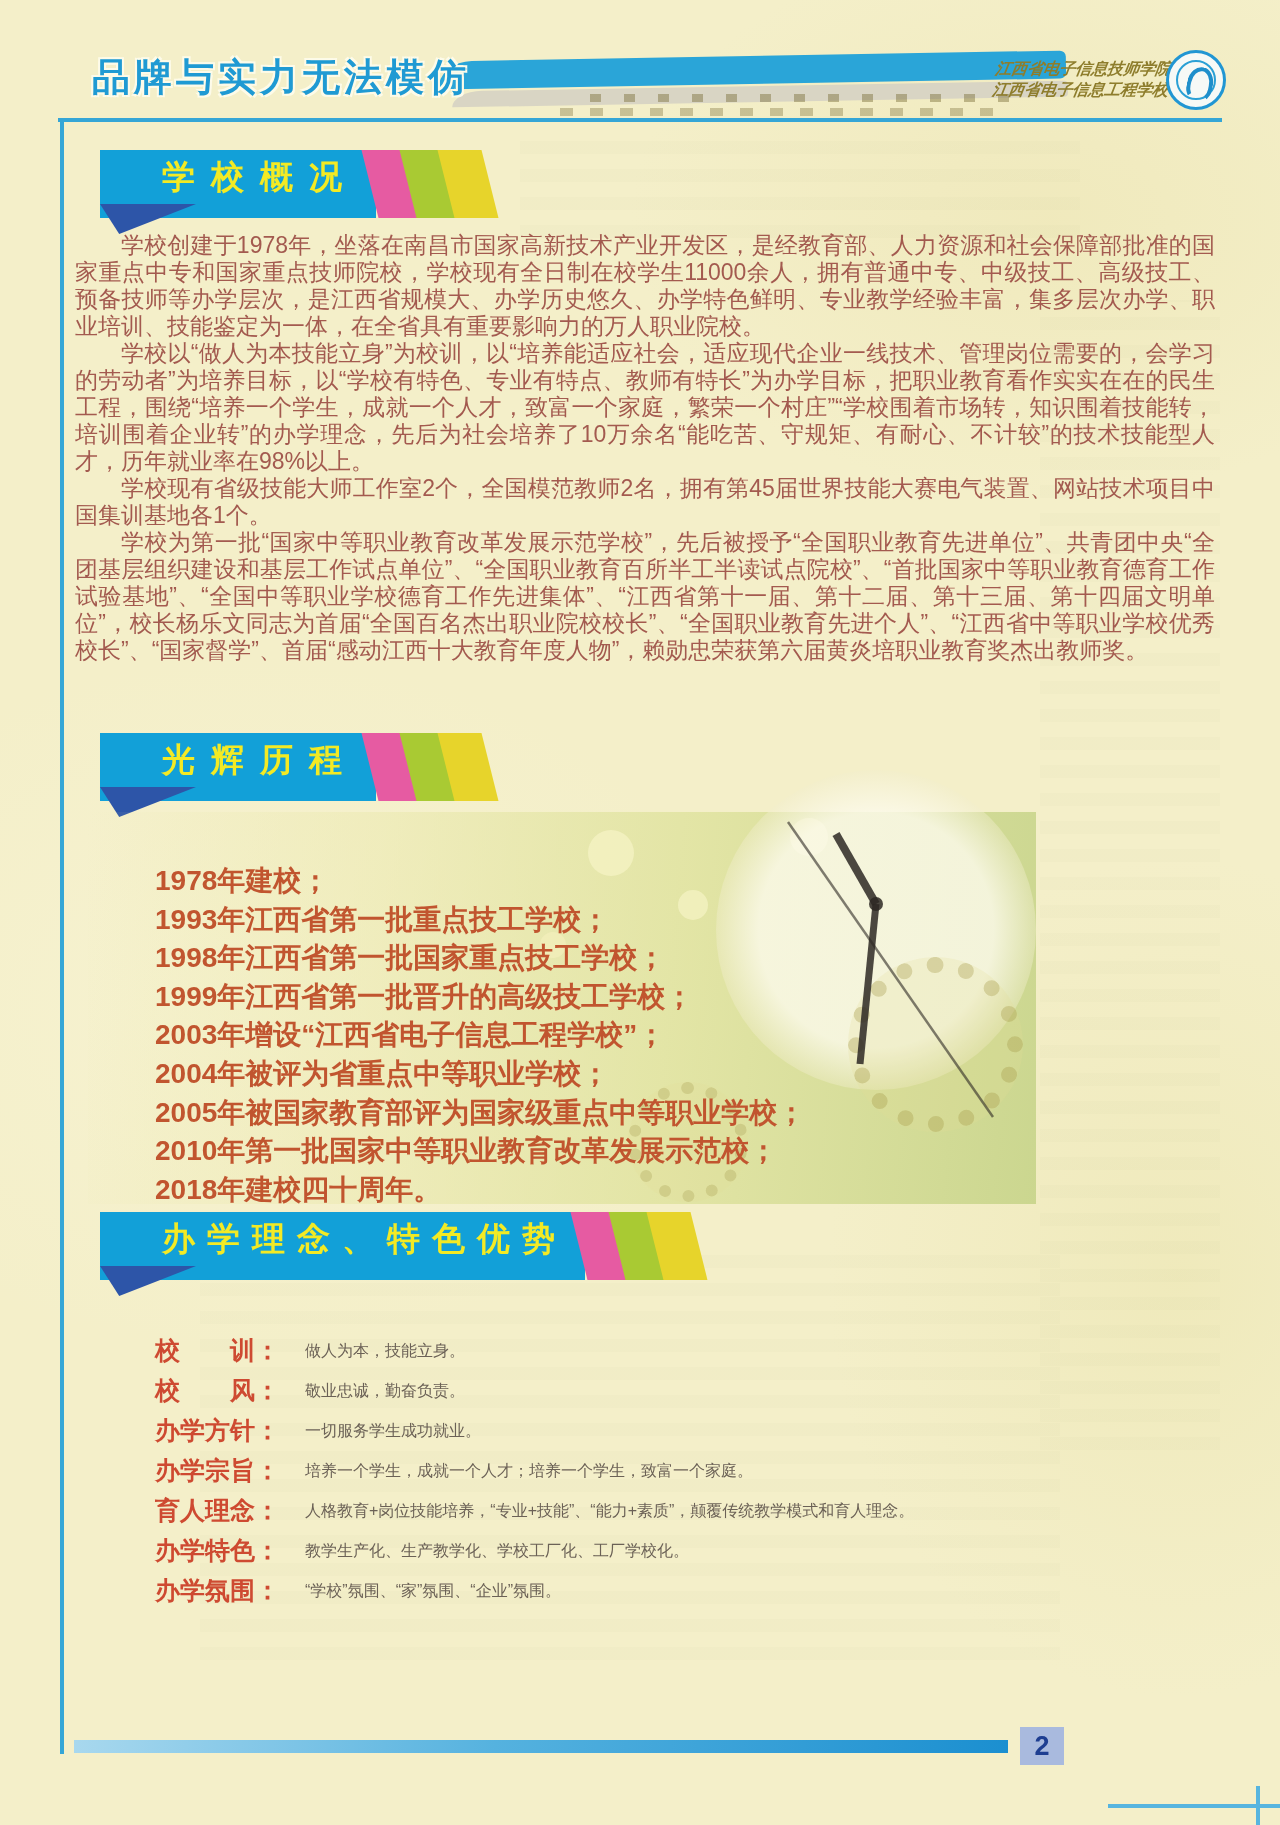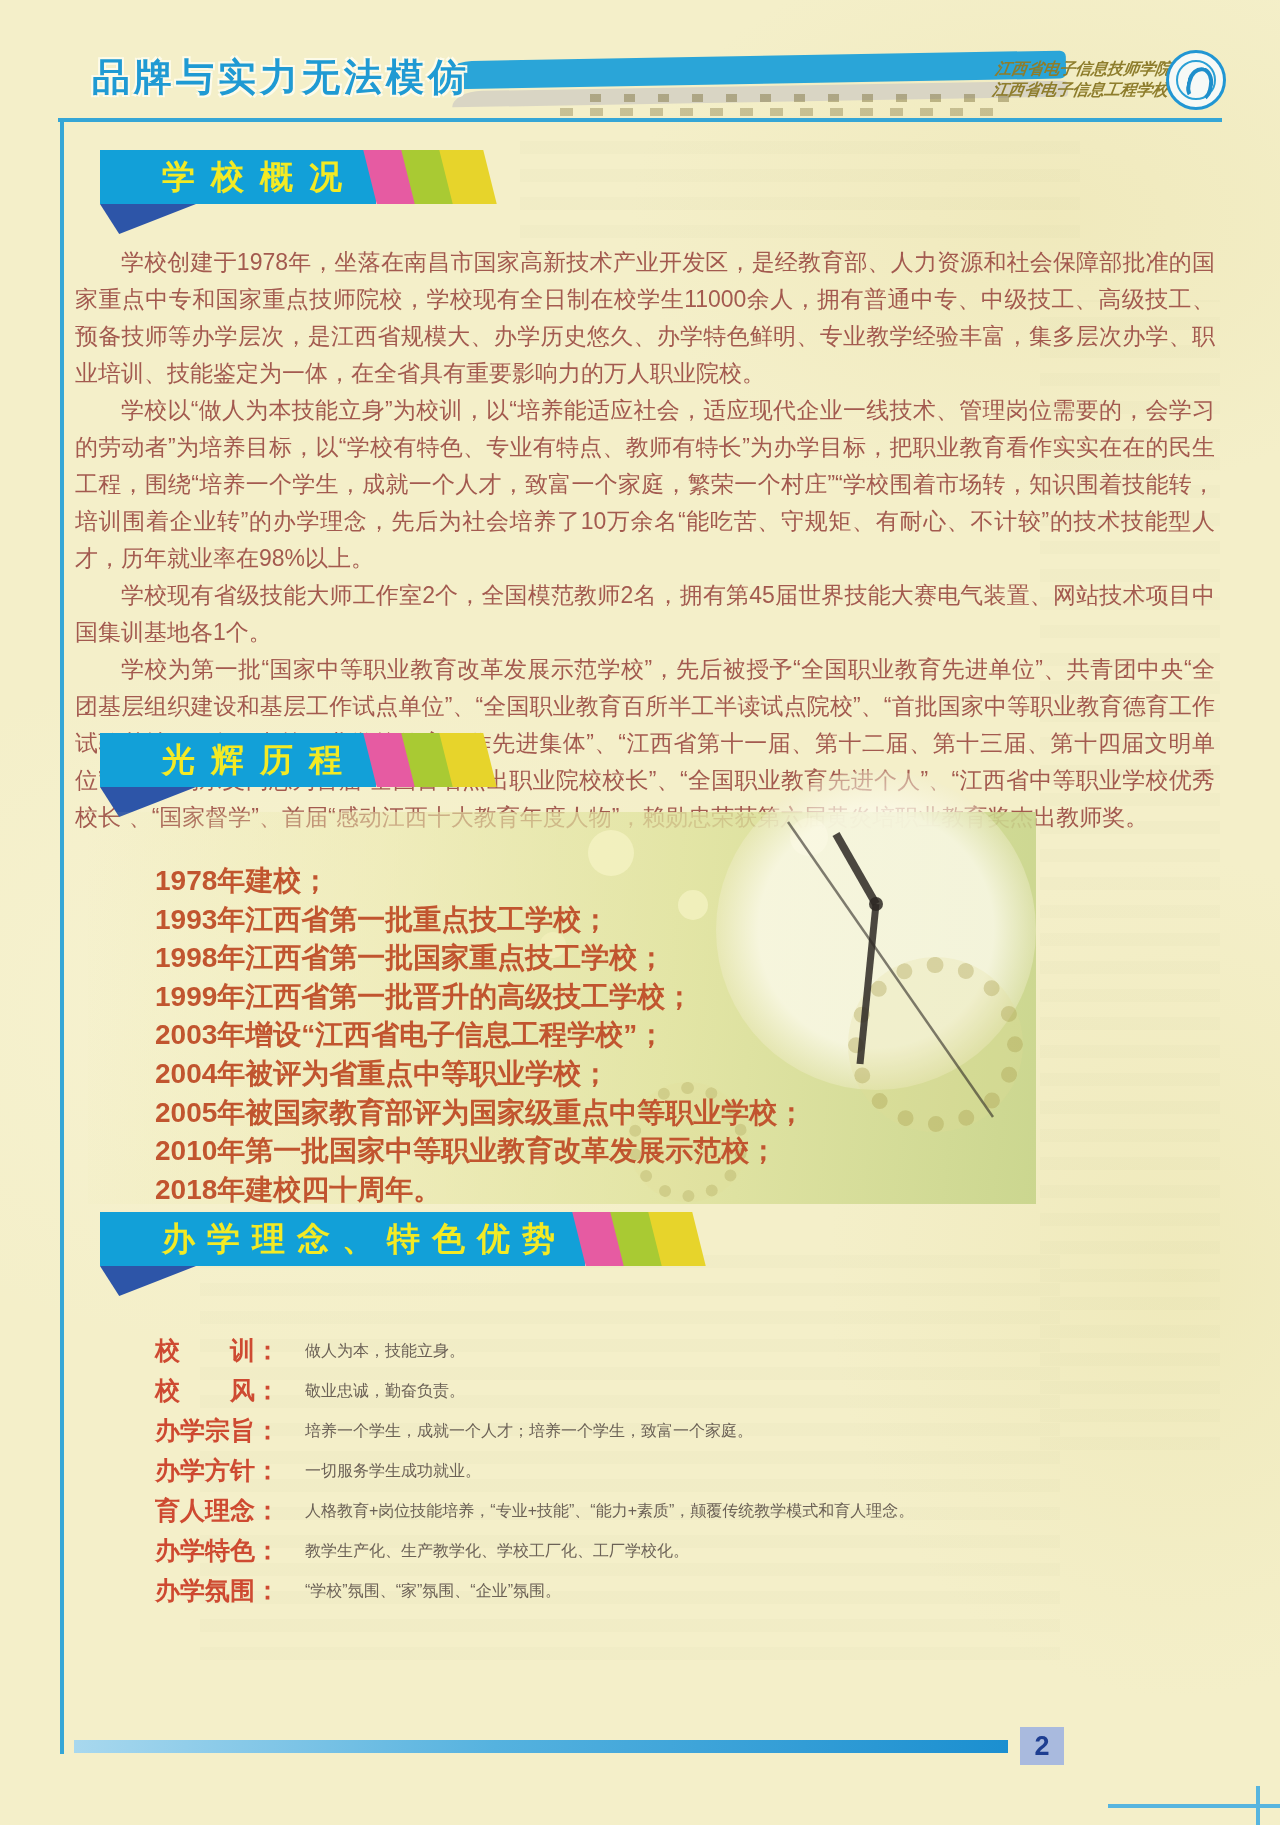--- a/index.html
+++ b/index.html
@@ -37,34 +37,34 @@
     font-style:italic; font-weight:bold; color:#8e7d2c; font-size:16px; line-height:21px;
     transform:skewX(-8deg);}
   .logo{position:absolute; left:1166px; top:50px; width:60px; height:60px; border-radius:50%;
     background:#f6f9f6; border:3px solid #2196d3; box-sizing:border-box;}
   .logo-inner{position:absolute; left:7px; top:7px; width:40px; height:40px; border-radius:50%;
     border:2px solid #2aa0d5; box-sizing:border-box;}
   .logo-mark{position:absolute; left:18px; top:14px; width:18px; height:26px;
     border:4px solid #1f8fcb; border-radius:50% 50% 40% 40%; border-bottom-color:transparent;
     transform:rotate(12deg);}
   
-  .banner{position:absolute; height:54px; display:flex; align-items:stretch;}
+  .banner{position:absolute; height:68px; display:flex; align-items:stretch;}
   .banner .main{background:#12a0d8; color:#f3ea24; font-weight:bold; font-size:33px;
     line-height:54px; padding:0 18px 0 62px; white-space:nowrap;}
   .banner .stripe{width:44px; margin-left:-6px; transform:skewX(14deg);}
   .stripe.pink{background:#e65ba2;}
   .stripe.green{background:#a9ca33;}
   .stripe.yellow{background:#e7d42b;}
   .fold{position:absolute; top:54px; left:0; width:96px; height:30px; background:#2d55a8;
     clip-path:polygon(0 0, 100% 0, 20% 100%);}
   .sp16{letter-spacing:16px;}
   .sp12{letter-spacing:12px;}
   
   .paragraphs{position:absolute; left:75px; top:232px; width:1140px;
-    color:#a35a4f; font-size:23px; line-height:37px; text-align:justify;margin-top:12px;}
+    color:#a35a4f; font-size:23px; line-height:27px; text-align:justify;}
   .paragraphs p{margin:0; text-indent:2em;}
   
   .photo{position:absolute; left:88px; top:812px; width:948px; height:392px; pointer-events:none;
     background:linear-gradient(95deg, rgba(244,240,206,0) 0%, rgba(235,233,175,.55) 30%,
       rgba(222,226,156,.8) 62%, rgba(199,212,138,.9) 100%);}
   .clock-face{position:absolute; left:628px; top:-42px; width:320px; height:320px; border-radius:50%;
     background:radial-gradient(circle, rgba(252,250,235,.95) 52%, rgba(240,236,200,.45) 72%, transparent 73%);
     opacity:.85;}
   .gear{border-radius:50%; position:absolute; opacity:.55;}
   .gear.g1{left:760px; top:145px; width:175px; height:175px; border:16px dotted rgba(175,165,85,.75);
@@ -179,26 +179,26 @@
   <div class="ph-list">
     <div class="ph-row">
       <span class="ph-label">校　　训：</span>
       <span class="ph-text">做人为本，技能立身。</span>
     </div>
     <div class="ph-row">
       <span class="ph-label">校　　风：</span>
       <span class="ph-text">敬业忠诚，勤奋负责。</span>
     </div>
     <div class="ph-row">
+      <span class="ph-label">办学方针：</span>
+      <span class="ph-text">一切服务学生成功就业。</span>
+    </div>
+    <div class="ph-row">
       <span class="ph-label">办学宗旨：</span>
       <span class="ph-text">培养一个学生，成就一个人才；培养一个学生，致富一个家庭。</span>
-    </div>
-    <div class="ph-row">
-      <span class="ph-label">办学方针：</span>
-      <span class="ph-text">一切服务学生成功就业。</span>
     </div>
     <div class="ph-row">
       <span class="ph-label">育人理念：</span>
       <span class="ph-text">人格教育+岗位技能培养，“专业+技能”、“能力+素质”，颠覆传统教学模式和育人理念。</span>
     </div>
     <div class="ph-row">
       <span class="ph-label">办学特色：</span>
       <span class="ph-text">教学生产化、生产教学化、学校工厂化、工厂学校化。</span>
     </div>
     <div class="ph-row">

